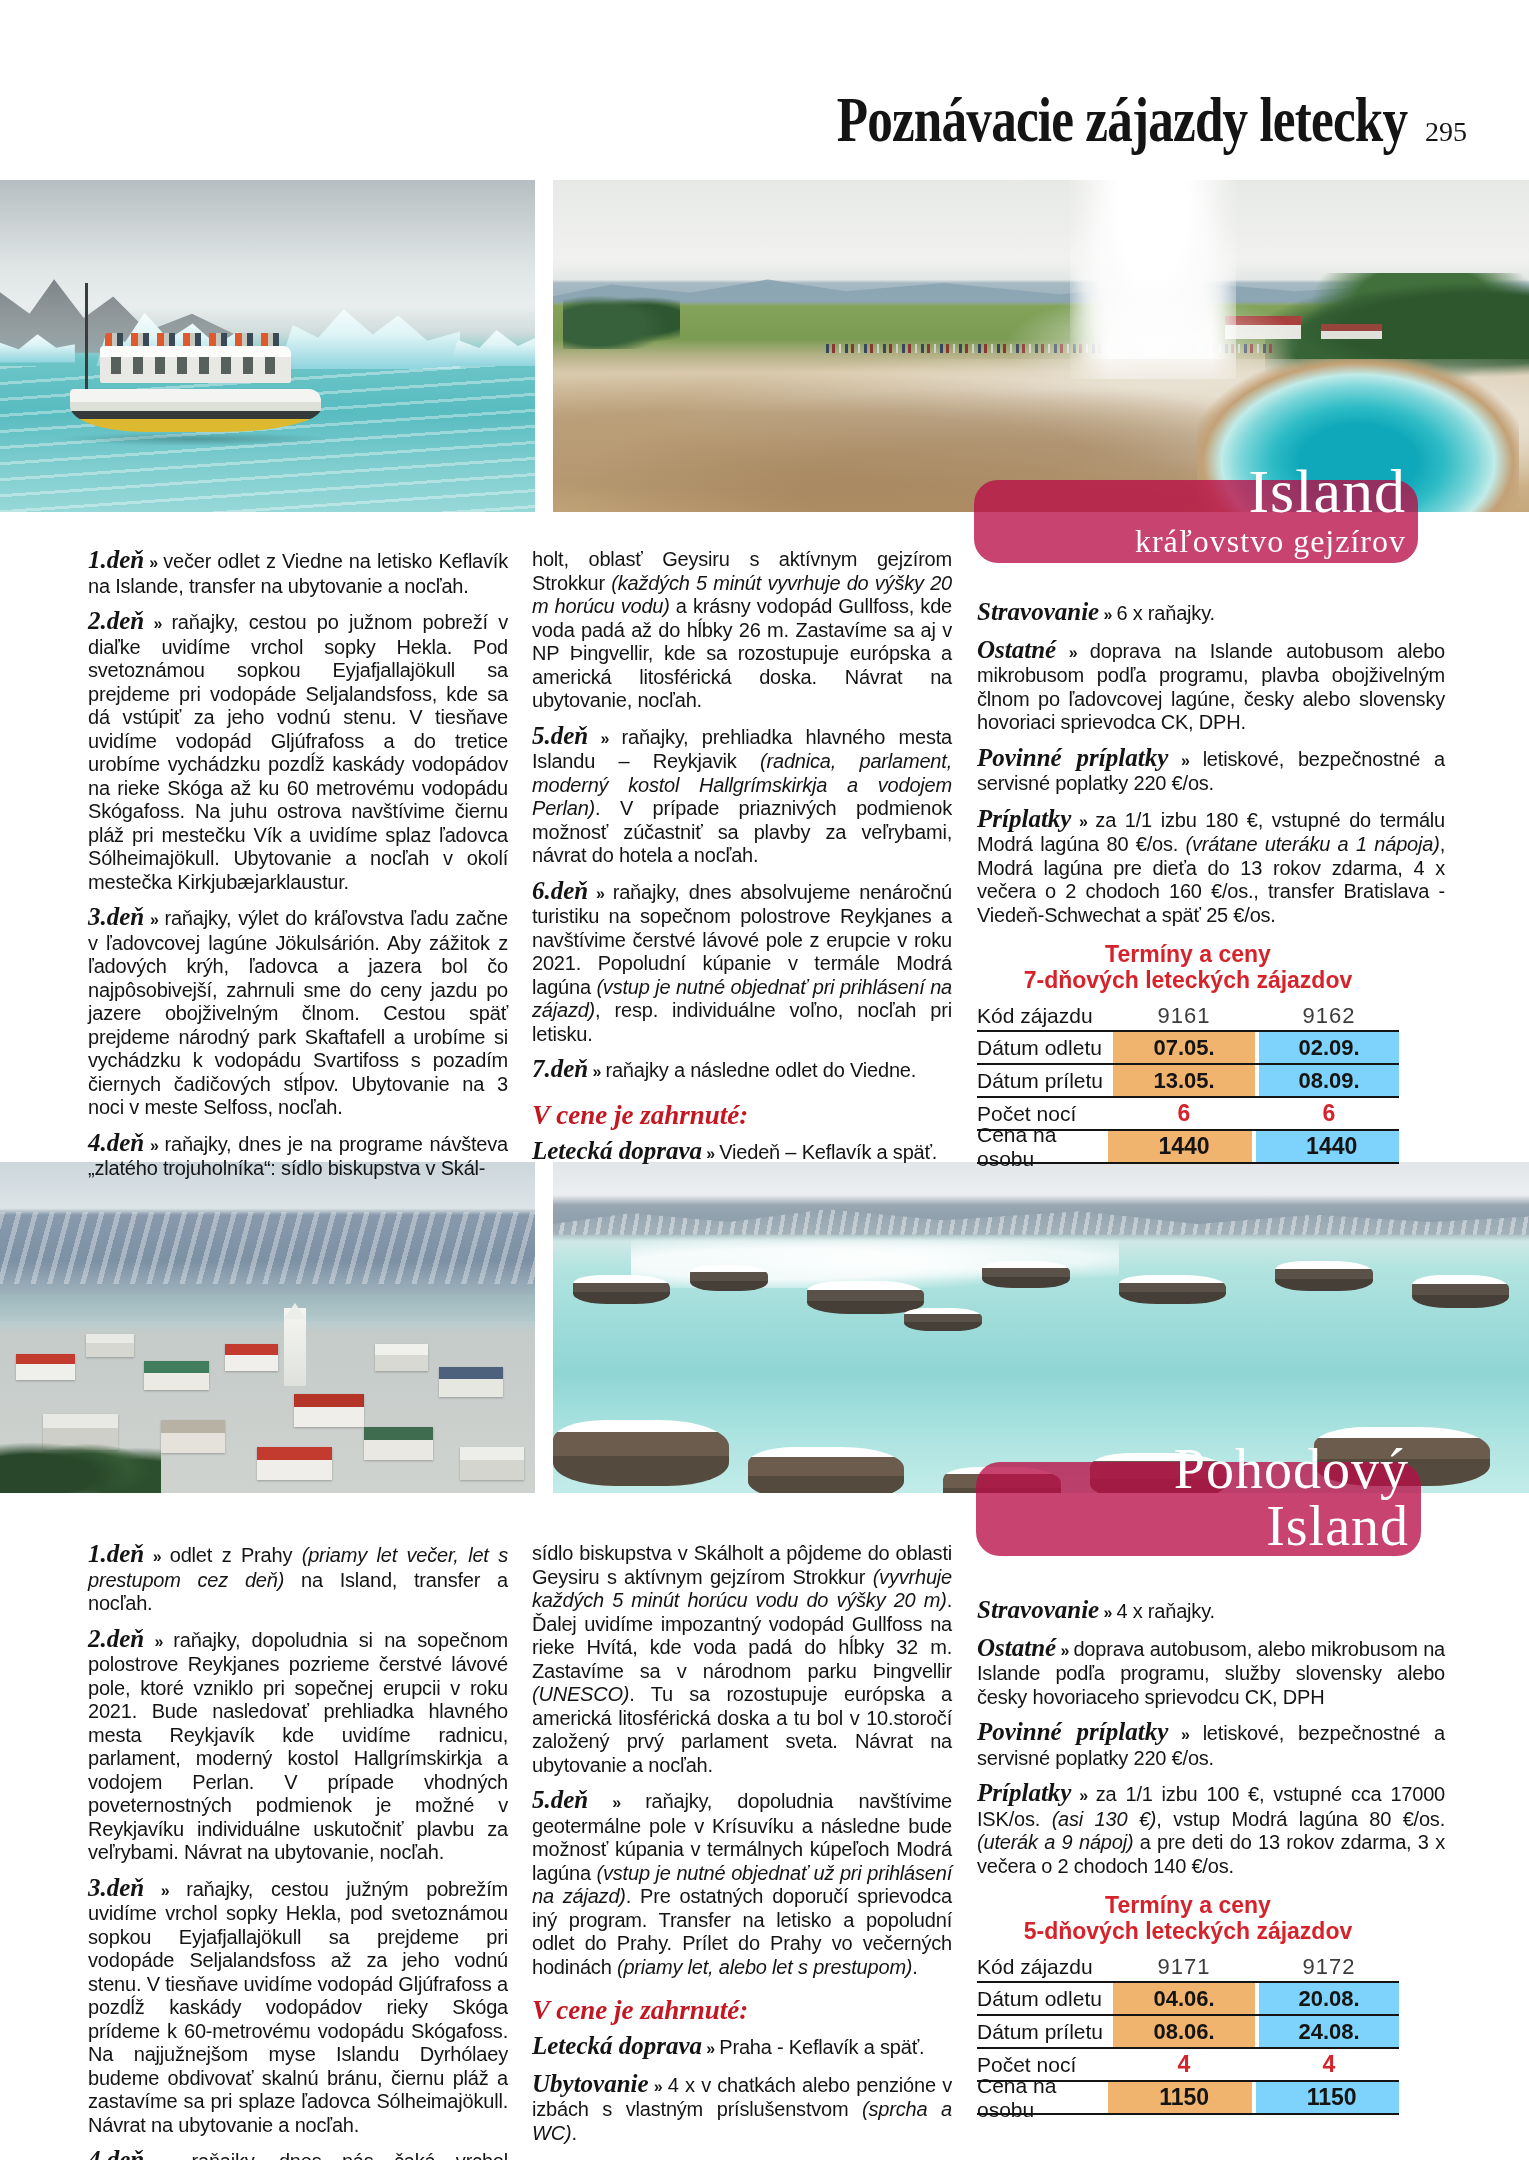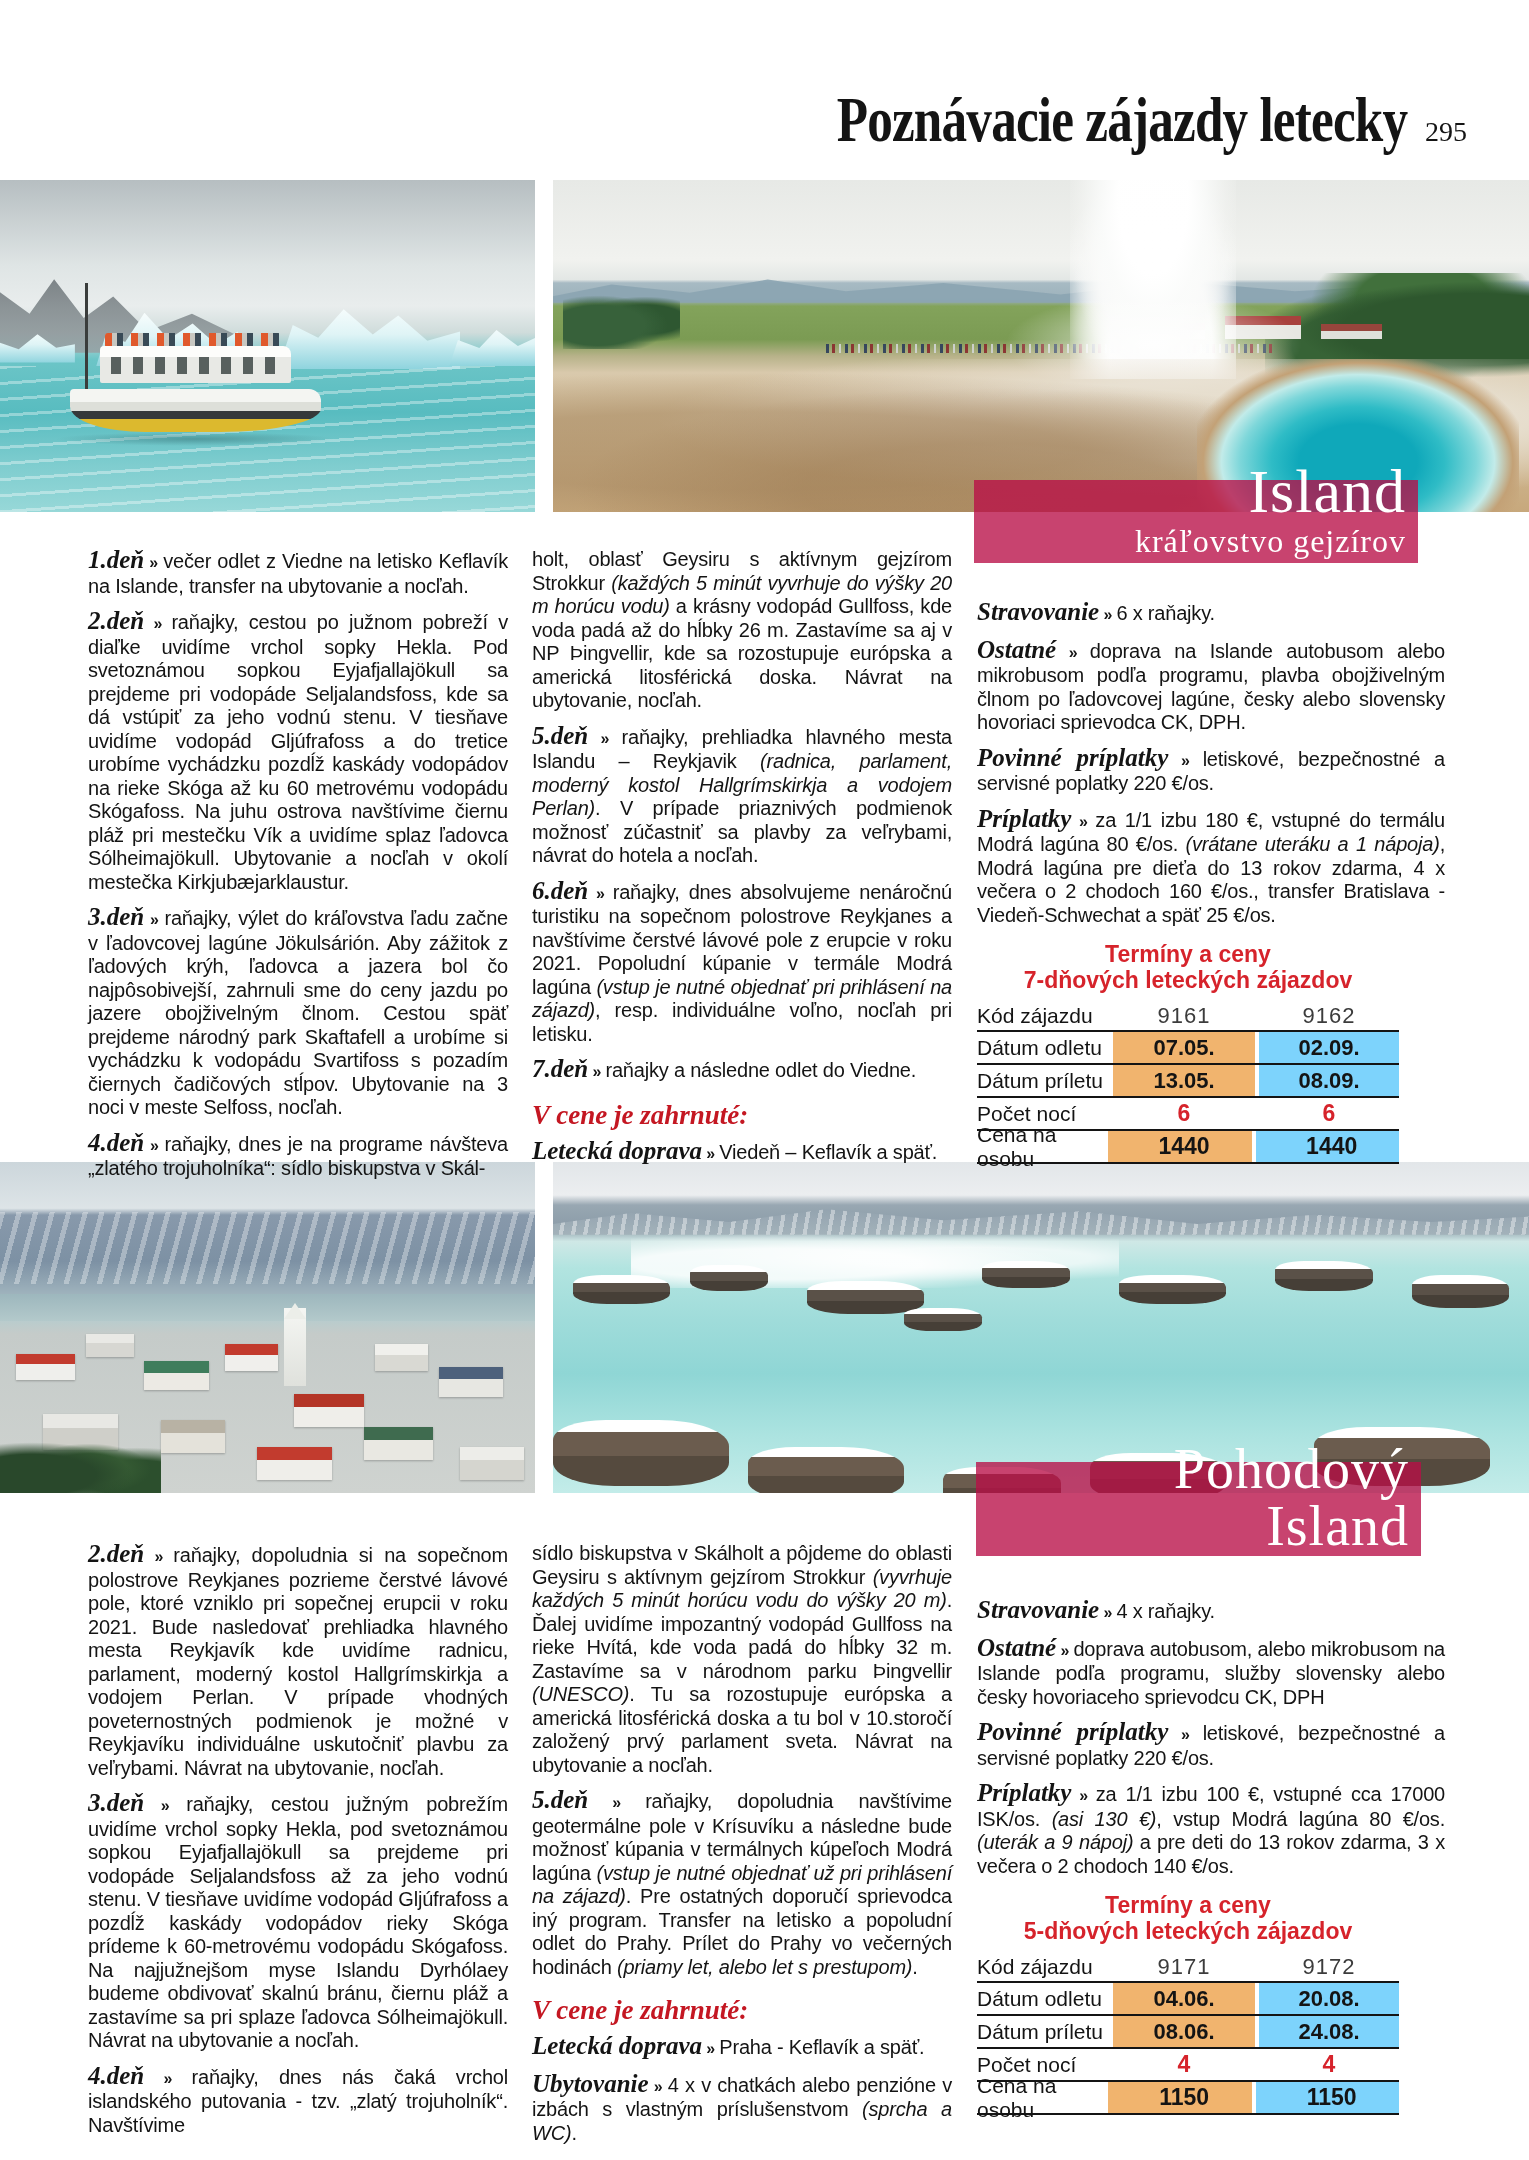--- a/index.html
+++ b/index.html
@@ -123,21 +123,21 @@
   .pb-rocks i:nth-child(6){ left:74%; top:30%; width:10%; height:9%; }
   .pb-rocks i:nth-child(7){ left:88%; top:34%; width:10%; height:10%; }
   .pb-rocks i:nth-child(8){ left:36%; top:44%; width:8%;  height:7%; }
   .pb-rocks i:nth-child(9){ left:0;   top:78%; width:18%; height:20%; background:linear-gradient(180deg,#fff 0 18%,#6b5c4e 18% 55%,#554a3e 55%); }
   .pb-rocks i:nth-child(10){left:20%; top:86%; width:16%; height:16%; background:linear-gradient(180deg,#fff 0 18%,#6b5c4e 18% 55%,#554a3e 55%); }
   .pb-rocks i:nth-child(11){left:55%; top:88%; width:14%; height:14%; background:linear-gradient(180deg,#fff 0 18%,#6b5c4e 18% 55%,#554a3e 55%); }
   .pb-rocks i:nth-child(12){left:78%; top:80%; width:18%; height:18%; background:linear-gradient(180deg,#fff 0 18%,#6b5c4e 18% 55%,#554a3e 55%); }
   .pb-rocks i:nth-child(13){left:40%; top:92%; width:12%; height:12%; background:linear-gradient(180deg,#fff 0 18%,#6b5c4e 18% 55%,#554a3e 55%); }
 
   
-  .banner { position:absolute; z-index:2; background:rgba(184,14,70,.78); text-align:right; padding-right:12px; box-sizing:border-box; }
+  .banner { position:absolute; z-index:2; background:rgba(184,14,70,.78); text-align:right; padding-right:12px; box-sizing:border-box;border-radius:24px; }
   .banner-top { left:974px; top:480px; width:444px; height:83px; }
   .banner-bottom { left:976px; top:1462px; width:445px; height:94px; }
   .banner .bl1, .banner .bl2 { font-family:"Liberation Serif","DejaVu Serif",serif; color:#fff; line-height:1; white-space:nowrap; }
   .banner-top .bl1 { font-size:62px; margin-top:-20px; letter-spacing:1px; }
   .banner-top .bl2 { font-size:32px; margin-top:3px; letter-spacing:1px; }
   .banner-bottom .bl1 { font-size:56px; margin-top:-21px; letter-spacing:1px; }
   .banner-bottom .bl2 { font-size:56px; margin-top:1px; letter-spacing:1px; }
 
   
   .col { position:absolute; z-index:2; }
@@ -312,20 +312,21 @@
         <i></i>
       </div>
   </div>
 
   <div class="banner banner-bottom">
     <div class="bl1">Pohodový</div>
     <div class="bl2">Island</div>
   </div>
 
   <section class="col" id="b-col1">
+    <p class="para"><span class="plabel">1.deň</span><span class="psep"> » </span><span>odlet z Prahy </span><i>(priamy let večer, let s prestupom cez deň)</i><span> na Island, transfer a nocľah.</span></p>
     <p class="para"><span class="plabel">2.deň</span><span class="psep"> » </span><span>raňajky, dopoludnia si na sopečnom polostrove Reykjanes pozrieme čerstvé lávové pole, ktoré vzniklo pri sopečnej erupcii v roku 2021. Bude nasledovať prehliadka hlavného mesta Reykjavík kde uvidíme radnicu, parlament, moderný kostol Hallgrímskirkja a vodojem Perlan. V prípade vhodných poveternostných podmienok je možné v Reykjavíku individuálne uskutočniť plavbu za veľrybami. Návrat na ubytovanie, nocľah.</span></p>
     <p class="para"><span class="plabel">3.deň</span><span class="psep"> » </span><span>raňajky, cestou južným pobrežím uvidíme vrchol sopky Hekla, pod svetoznámou sopkou Eyjafjallajökull sa prejdeme pri vodopáde Seljalandsfoss až za jeho vodnú stenu. V tiesňave uvidíme vodopád Gljúfrafoss a pozdĺž kaskády vodopádov rieky Skóga prídeme k 60-metrovému vodopádu Skógafoss. Na najjužnejšom myse Islandu Dyrhólaey budeme obdivovať skalnú bránu, čiernu pláž a zastavíme sa pri splaze ľadovca Sólheimajökull. Návrat na ubytovanie a nocľah.</span></p>
     <p class="para"><span class="plabel">4.deň</span><span class="psep"> » </span><span>raňajky, dnes nás čaká vrchol islandského putovania - tzv. „zlatý trojuholník“. Navštívime</span></p>
   </section>
 
   <section class="col" id="b-col2">
     <p class="para"><span>sídlo biskupstva v Skálholt a pôjdeme do oblasti Geysiru s aktívnym gejzírom Strokkur </span><i>(vyvrhuje každých 5 minút horúcu vodu do výšky 20 m)</i><span>. Ďalej uvidíme impozantný vodopád Gullfoss na rieke Hvítá, kde voda padá do hĺbky 32 m. Zastavíme sa v národnom parku Þingvellir </span><i>(UNESCO)</i><span>. Tu sa rozostupuje európska a americká litosférická doska a tu bol v 10.storočí založený prvý parlament sveta. Návrat na ubytovanie a nocľah.</span></p>
     <p class="para"><span class="plabel">5.deň</span><span class="psep"> » </span><span>raňajky, dopoludnia navštívime geotermálne pole v Krísuvíku a následne bude možnosť kúpania v termálnych kúpeľoch Modrá lagúna </span><i>(vstup je nutné objednať už pri prihlásení na zájazd)</i><span>. Pre ostatných doporučí sprievodca iný program. Transfer na letisko a popoludní odlet do Prahy. Prílet do Prahy vo večerných hodinách </span><i>(priamy let, alebo let s prestupom)</i><span>.</span></p>
     <p class="inc-heading">V cene je zahrnuté:</p>
     <p class="para"><span class="plabel">Letecká doprava</span><span class="psep"> » </span><span>Praha - Keflavík a späť.</span></p>

